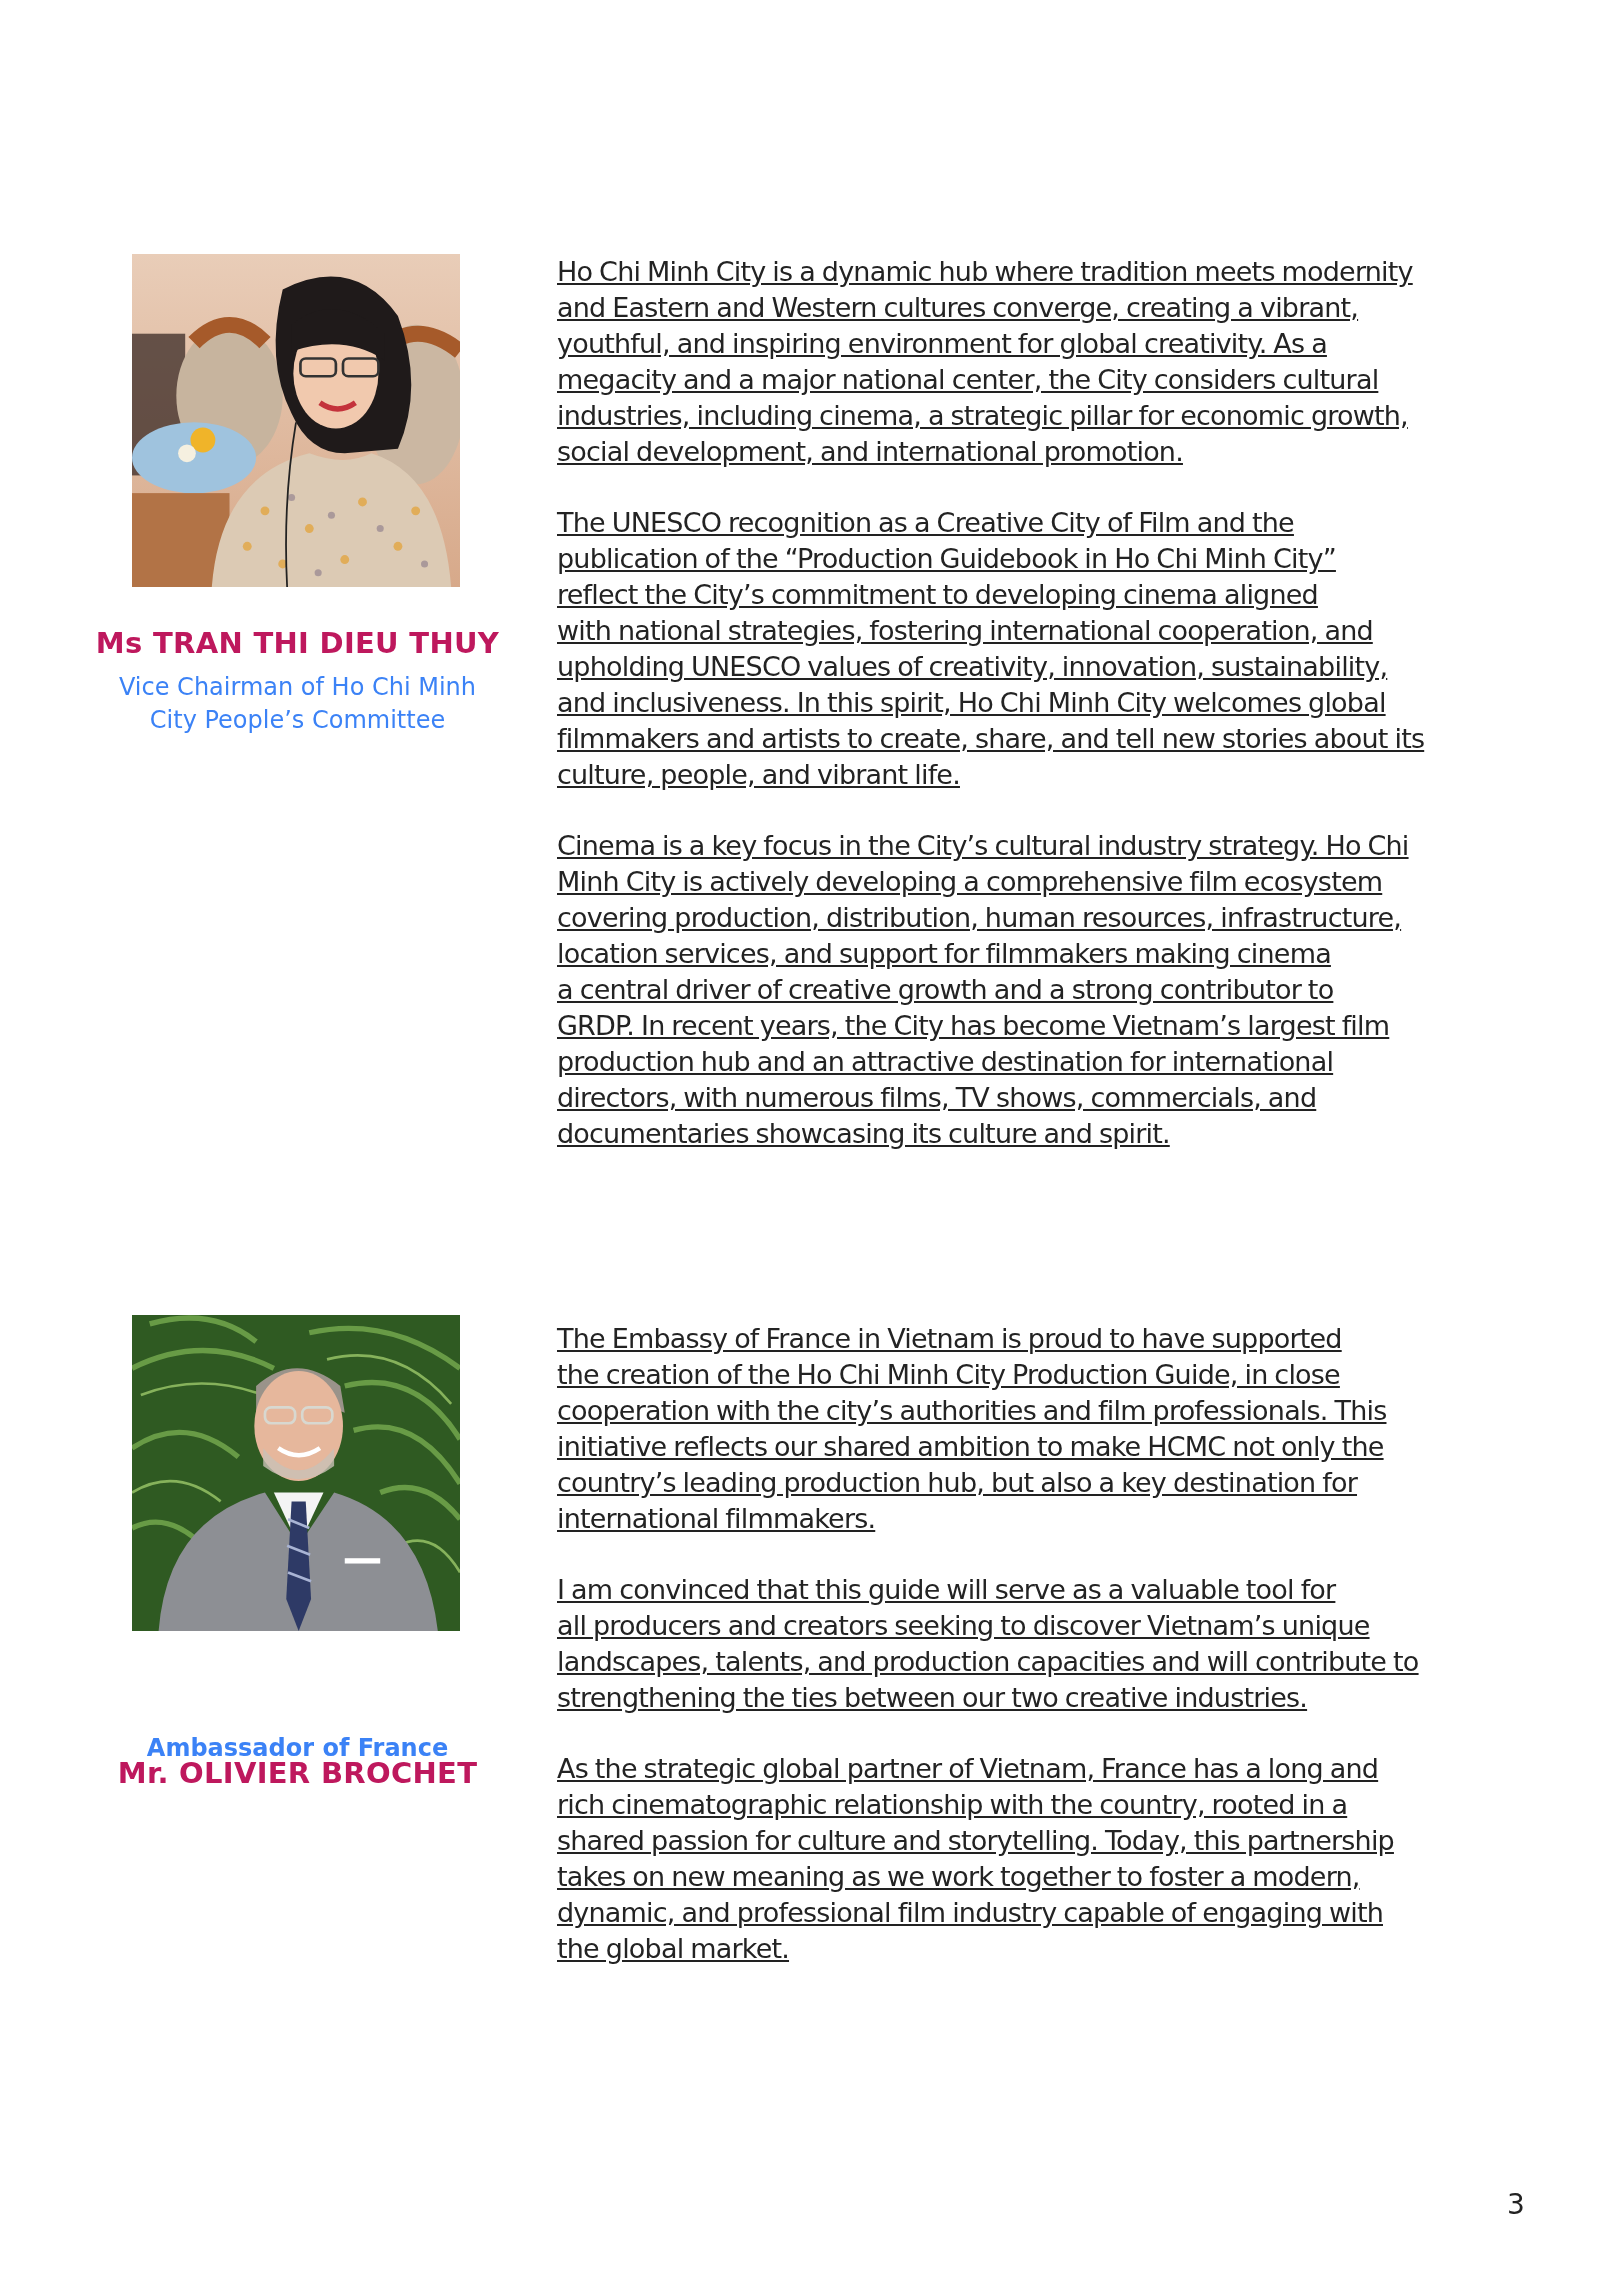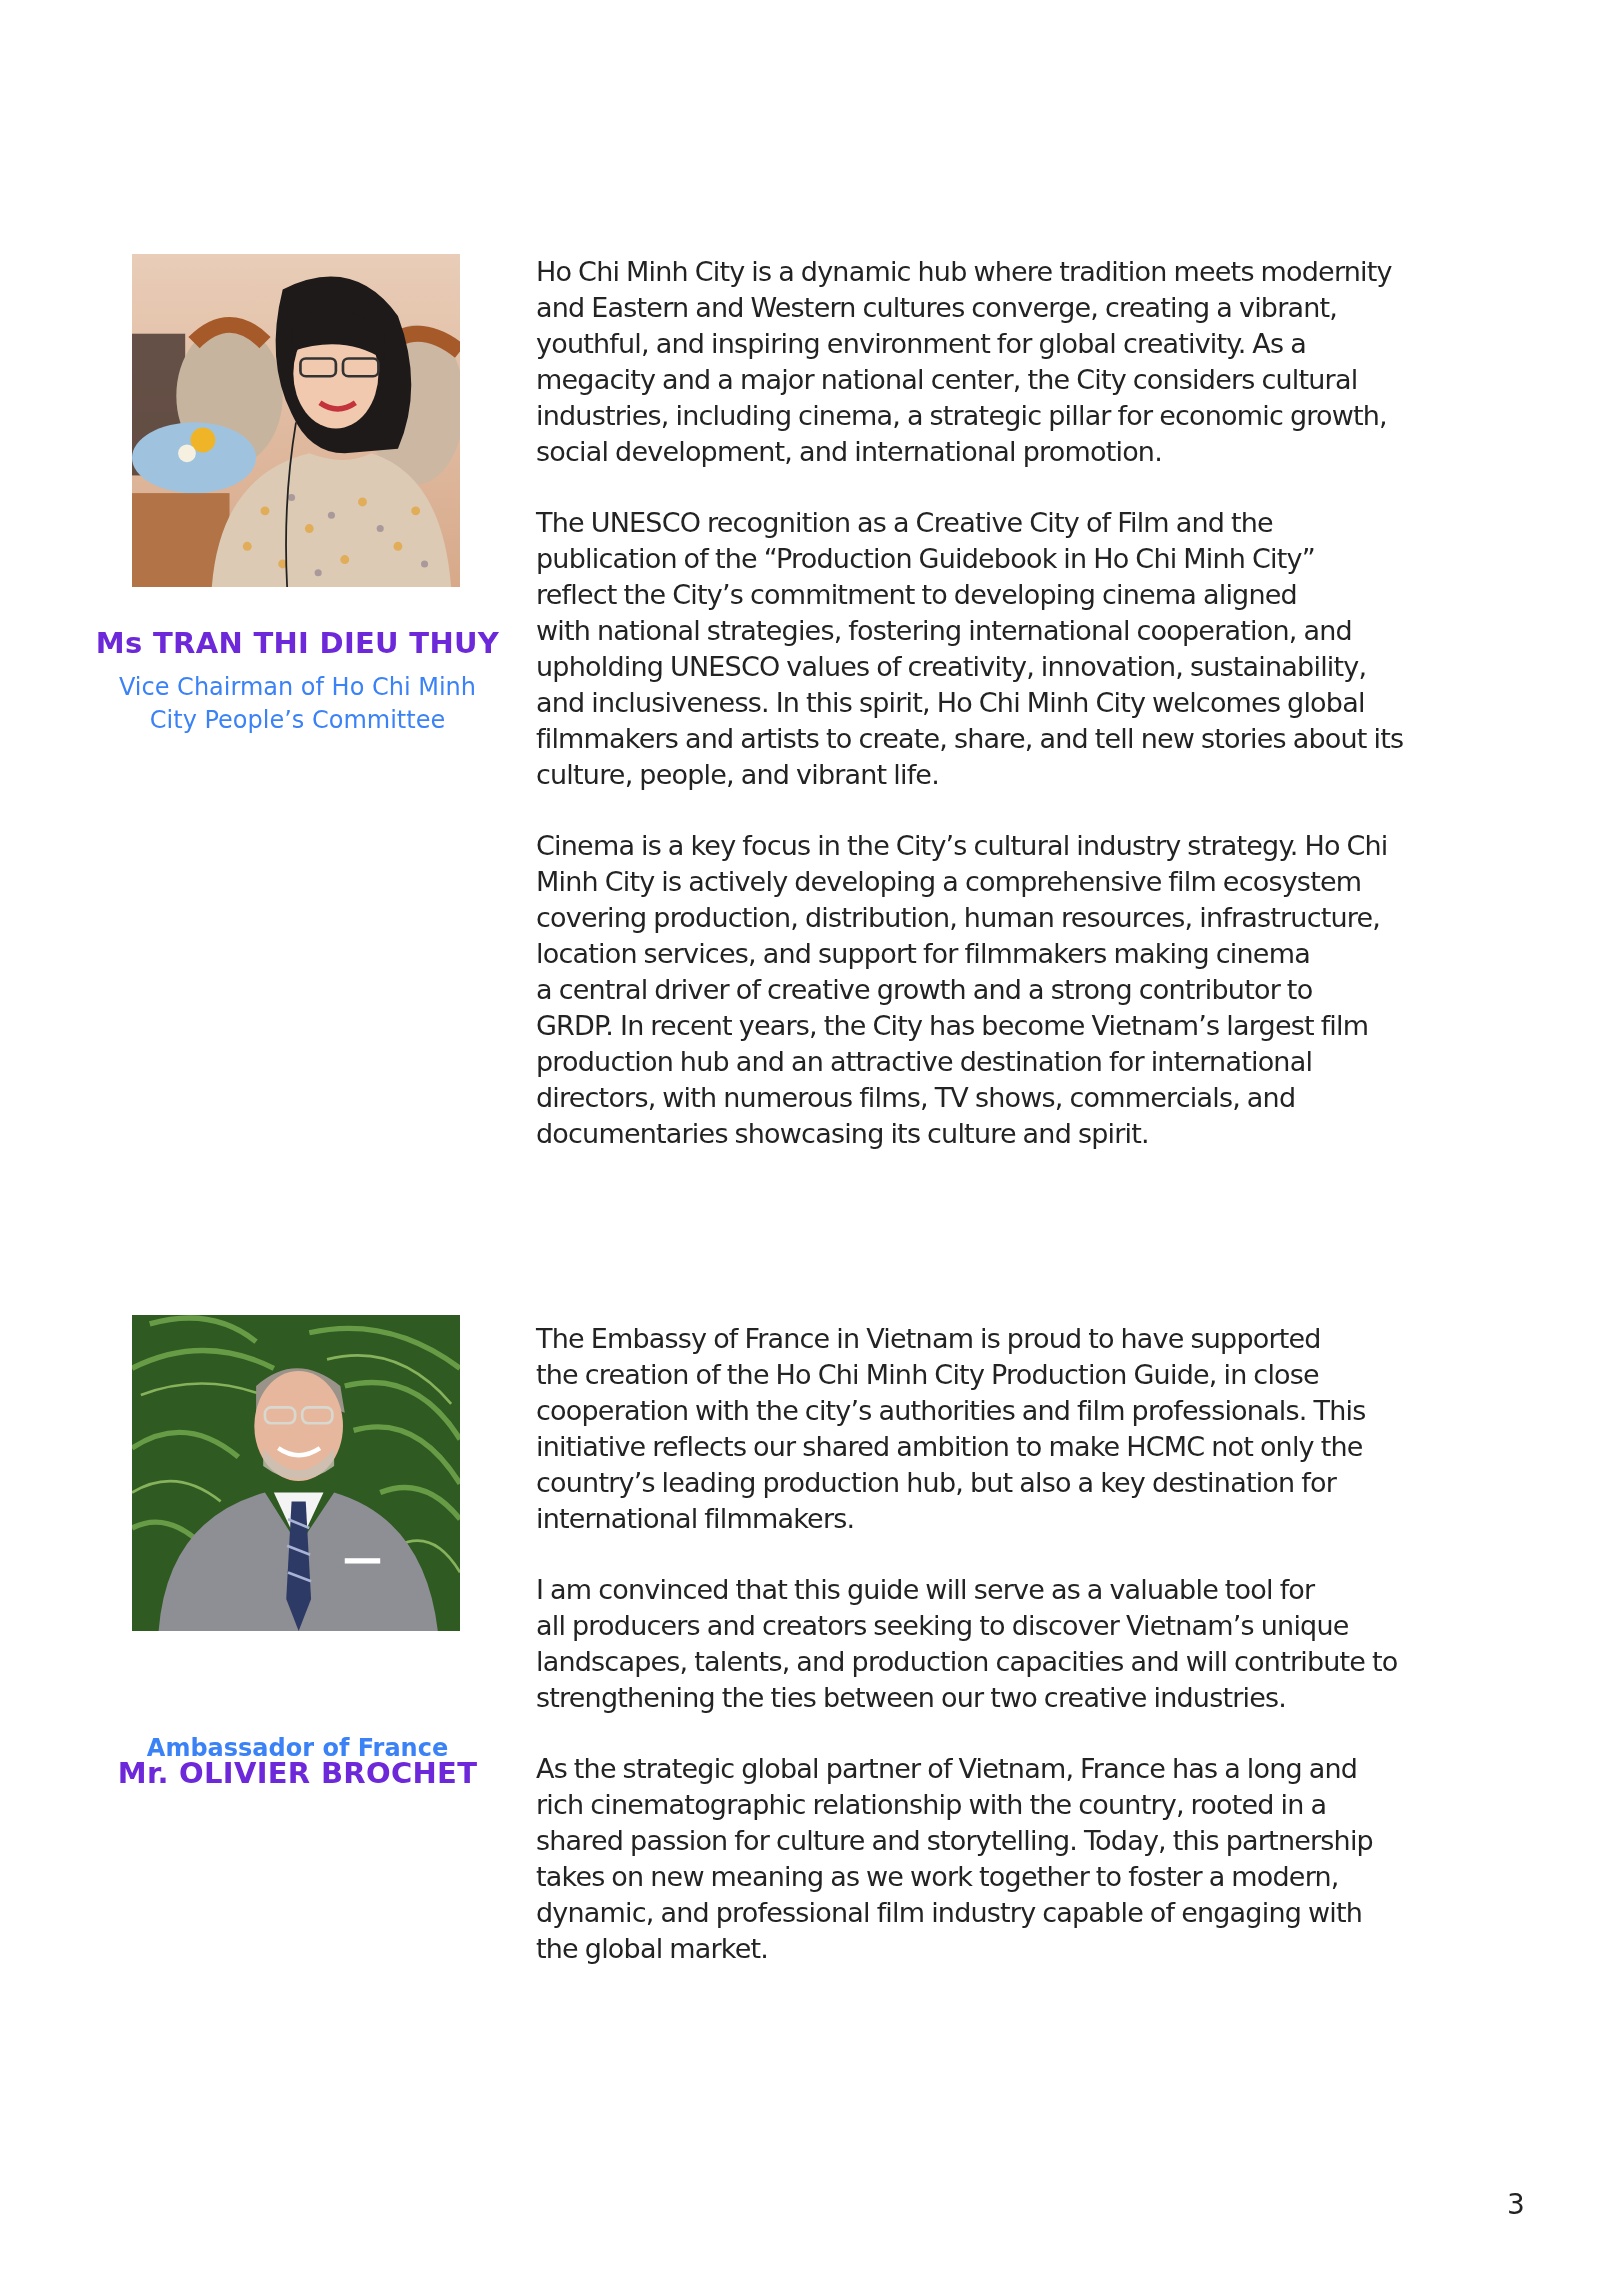--- a/index.html
+++ b/index.html
@@ -10,28 +10,28 @@
   .section { position: absolute; left: 0; width: 1617px; }
   .left-col {
     position: absolute; left: 89px; width: 417px; text-align: center;
   }
   .photo {
     position: absolute; left: 43px; width: 328px; overflow: hidden;
   }
   .photo svg { display: block; width: 100%; height: 100%; }
   .person-name {
     position: absolute; left: 0; width: 417px; text-align: center;
-    font-size: 29px; font-weight: bold; letter-spacing: 0.3px; color: #6d28d9;
+    font-size: 29px; font-weight: bold; letter-spacing: 0.3px; color: #be185d;
   }
   .person-role {
     position: absolute; left: 0; width: 417px; text-align: center;
     font-size: 24px; line-height: 33px; color: #3b82f6; font-weight: normal;
   }
   .body-col {
-    position: absolute; left: 536px; width: 1046px;
+    position: absolute; left: 557px; width: 1046px; text-decoration: underline;
   }
   .para {
     font-family: "DejaVu Sans", sans-serif;
     font-size: 27px; line-height: 36px; margin: 0 0 35px 0;
     color: #232323; letter-spacing: -0.8px; word-spacing: -0.9px;
     white-space: pre-line;
   }
   .page-number {
     position: absolute; left: 1507px; top: 2188px; font-size: 28px;
     font-weight: normal; color: #222;

